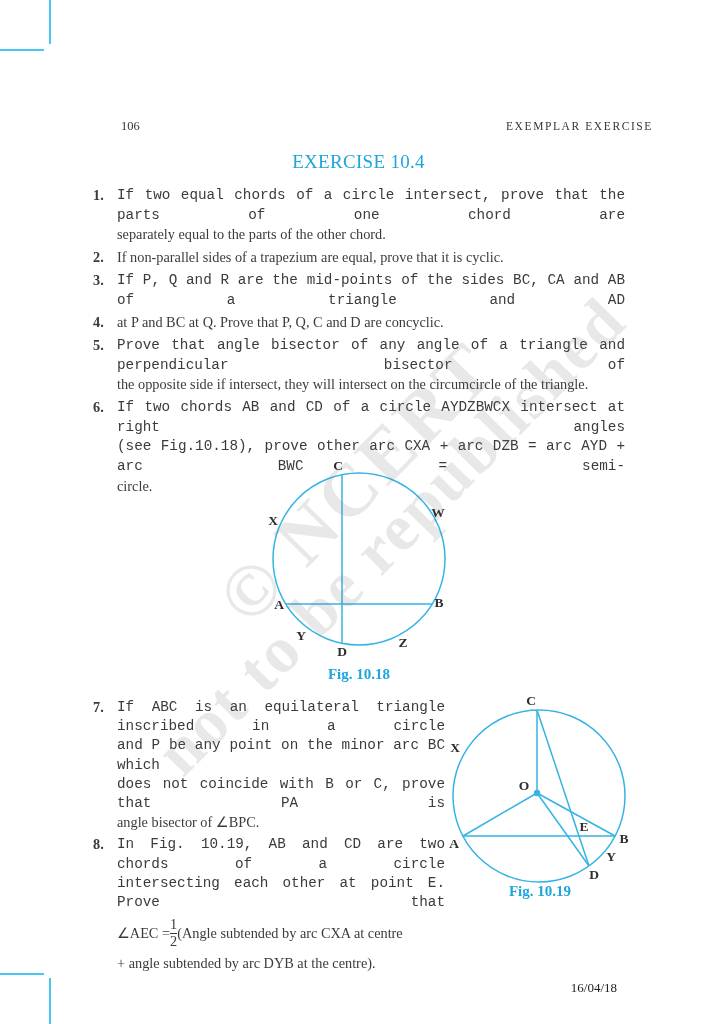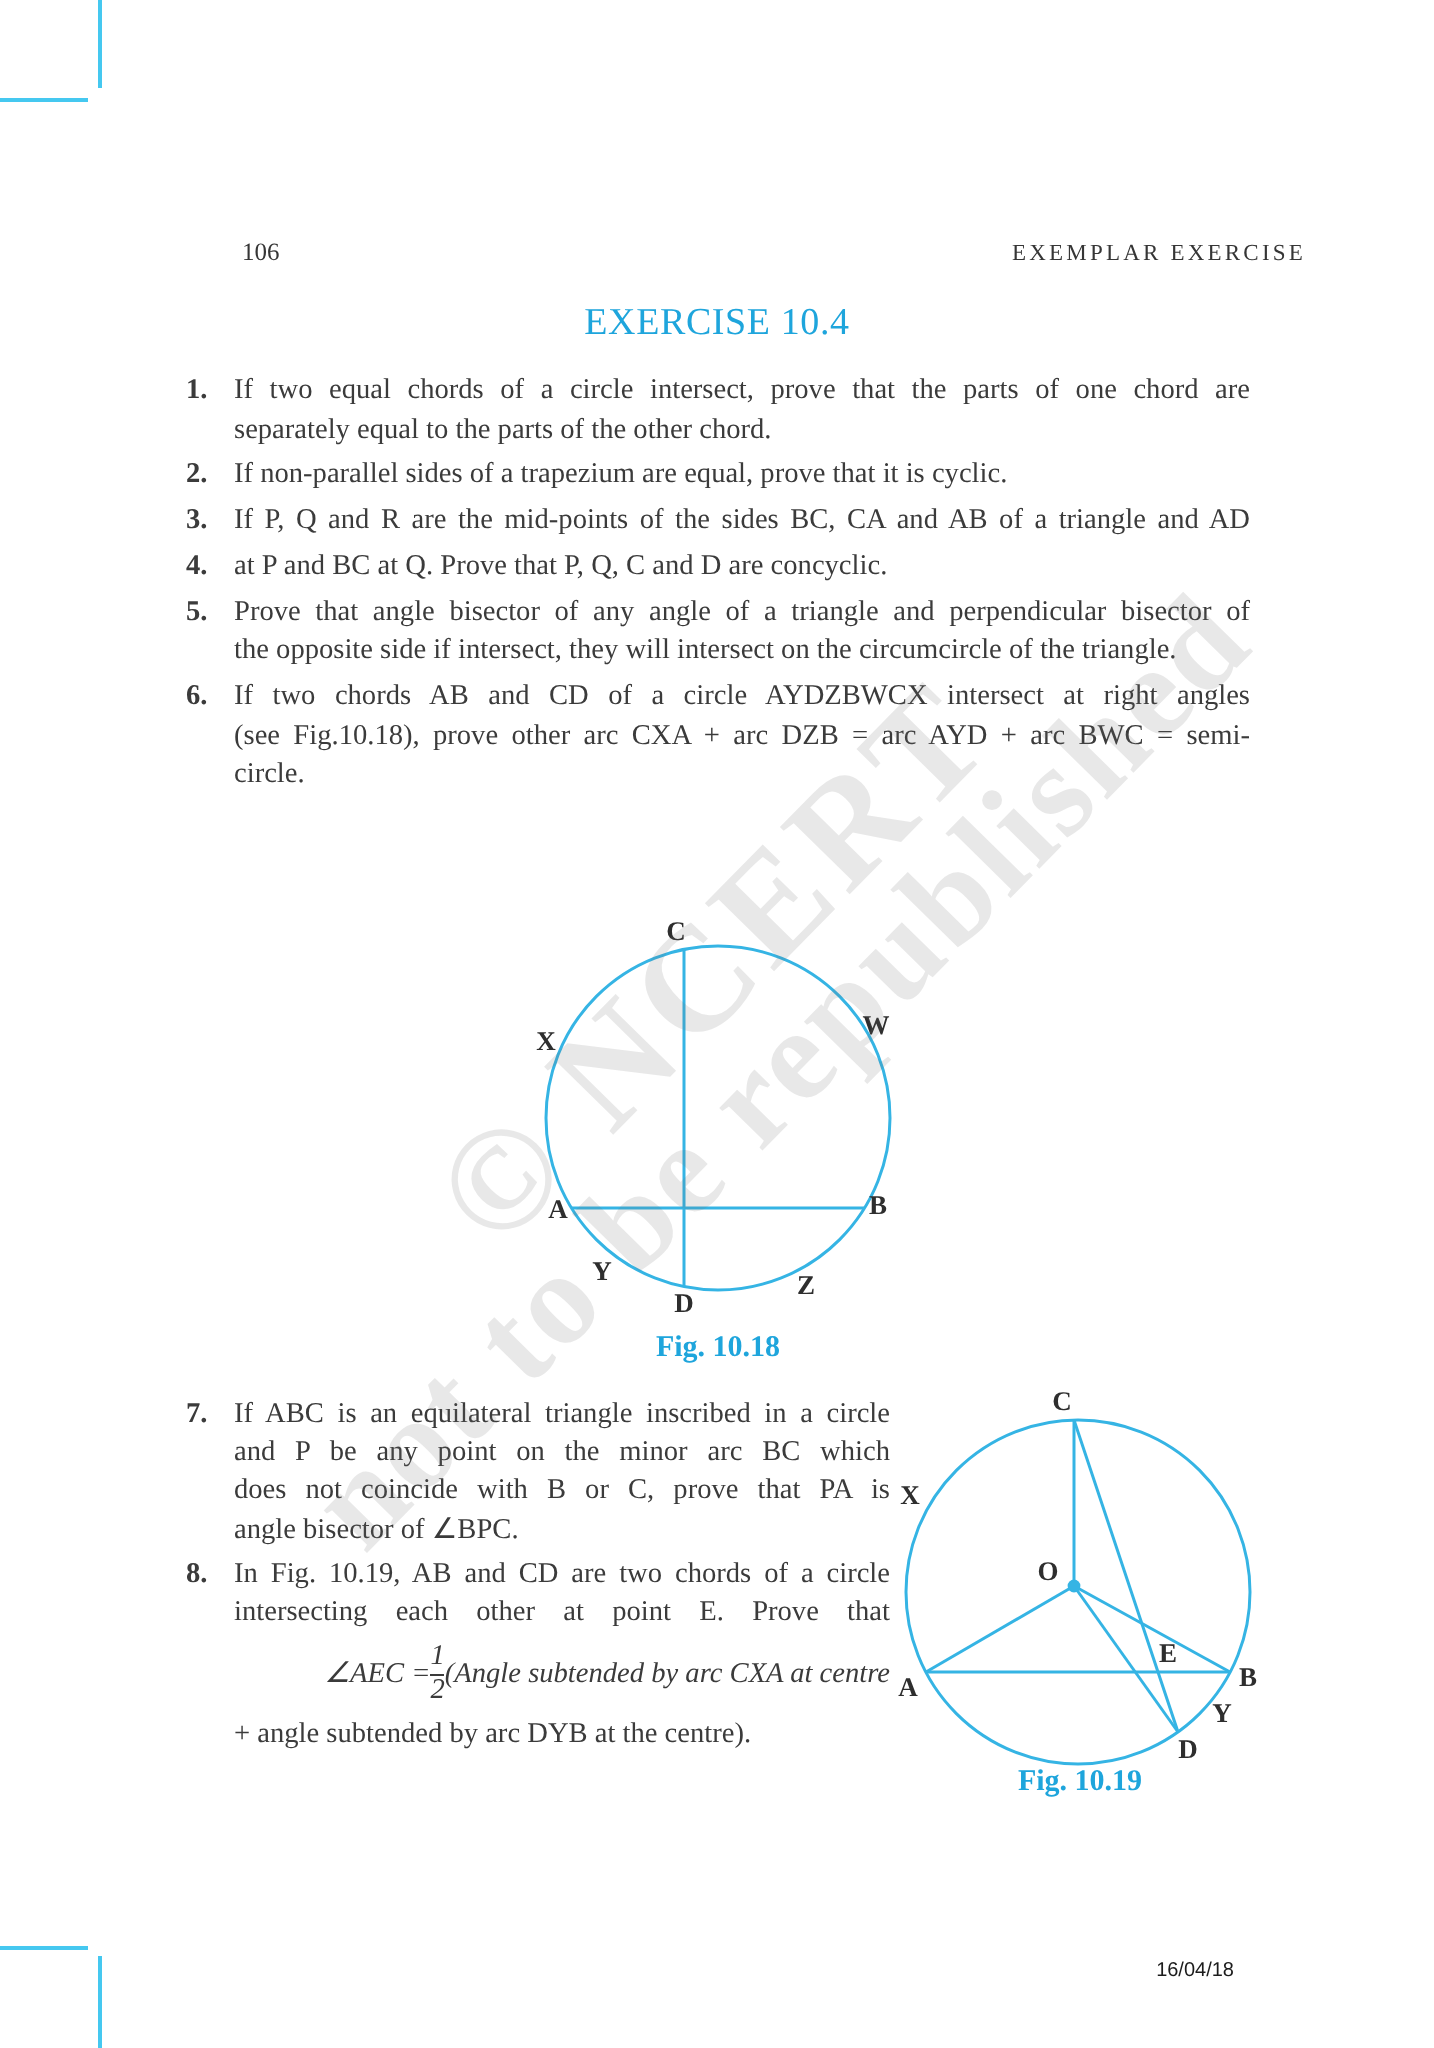--- a/index.html
+++ b/index.html
@@ -30,40 +30,40 @@
            color:var(--accent); font-weight:normal; font-size:19px; letter-spacing:0.3px; }
 
   
   .list { position:absolute; left:93px; top:186px; width:532px; color:var(--ink);
           font-size:14.3px; line-height:19.7px; }
   .col-list { position:absolute; left:93px; top:698px; width:352px; color:var(--ink);
           font-size:14.3px; line-height:19.2px; }
   .prob { position:relative; padding-left:24px; margin-bottom:3px; }
   .num { position:absolute; left:0; top:0; font-weight:bold; }
   .pline { text-align:justify; }
-  .pline.just { text-align-last:justify; }
-  .formula-row { display:flex; align-items:center; justify-content:flex-end; margin:5px 0 4px 0;font-style:italic; }
+  .pline.just { text-align-last:justify;font-family:Liberation Mono, monospace; }
+  .formula-row { display:flex; align-items:center; justify-content:flex-start; margin:5px 0 4px 0; }
   .frac { display:inline-block; text-align:center; vertical-align:middle; line-height:1.1; }
   .frac .fden { display:block; border-top:1.3px solid var(--ink); }
   .frac .fnum { display:block; }
 
   
   .fig { position:absolute; }
   .fig circle.outline, .fig line { stroke:var(--diagram); stroke-width:1.5; fill:none; }
   .fig circle.dot { fill:var(--diagram); stroke:none; }
   .fig text { font-family:"Liberation Serif", serif; font-weight:bold; font-size:13.5px;
               fill:#2e2e2e; text-anchor:middle; }
   .fig18 { left:253px; top:453px; }
   .fig19 { left:442px; top:688px; }
   .caption { position:absolute; color:var(--accent); font-weight:bold; font-size:15px; text-align:center; }
   .cap18 { left:253px; top:666px; width:212px; }
   .cap19 { left:442px; top:883px; width:196px; }
 
-  .date { position:absolute; right:100px; top:980px; font-family:Liberation Sans, sans-serif;
-          font-size:10px; color:#1c1c1c; }
+  .date { position:absolute; right:100px; top:980px; font-family:Liberation Serif, serif;
+          font-size:13px; color:#1c1c1c; }
 </style>
 </head>
 <body>
 
 <div class="page">
 
   <div class="cmark cm-v1"></div>
   <div class="cmark cm-h1"></div>
   <div class="cmark cm-h2"></div>
   <div class="cmark cm-v2"></div>

